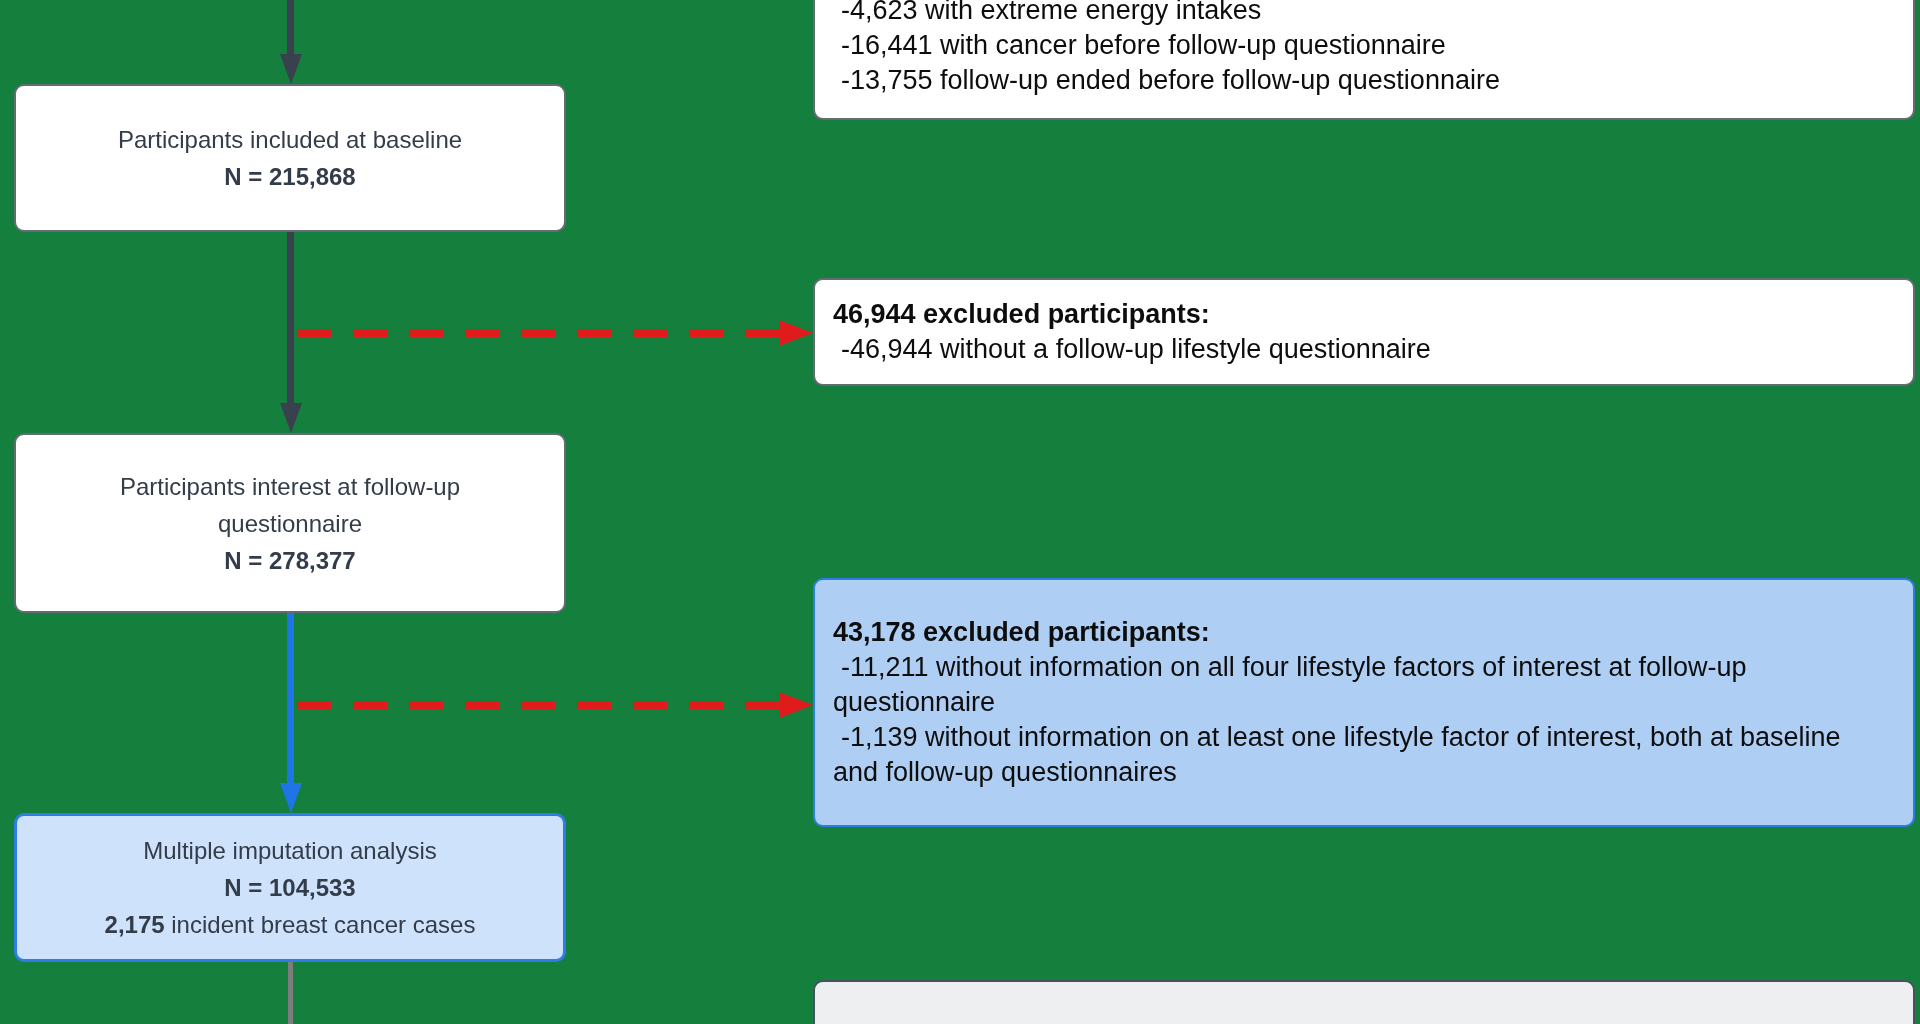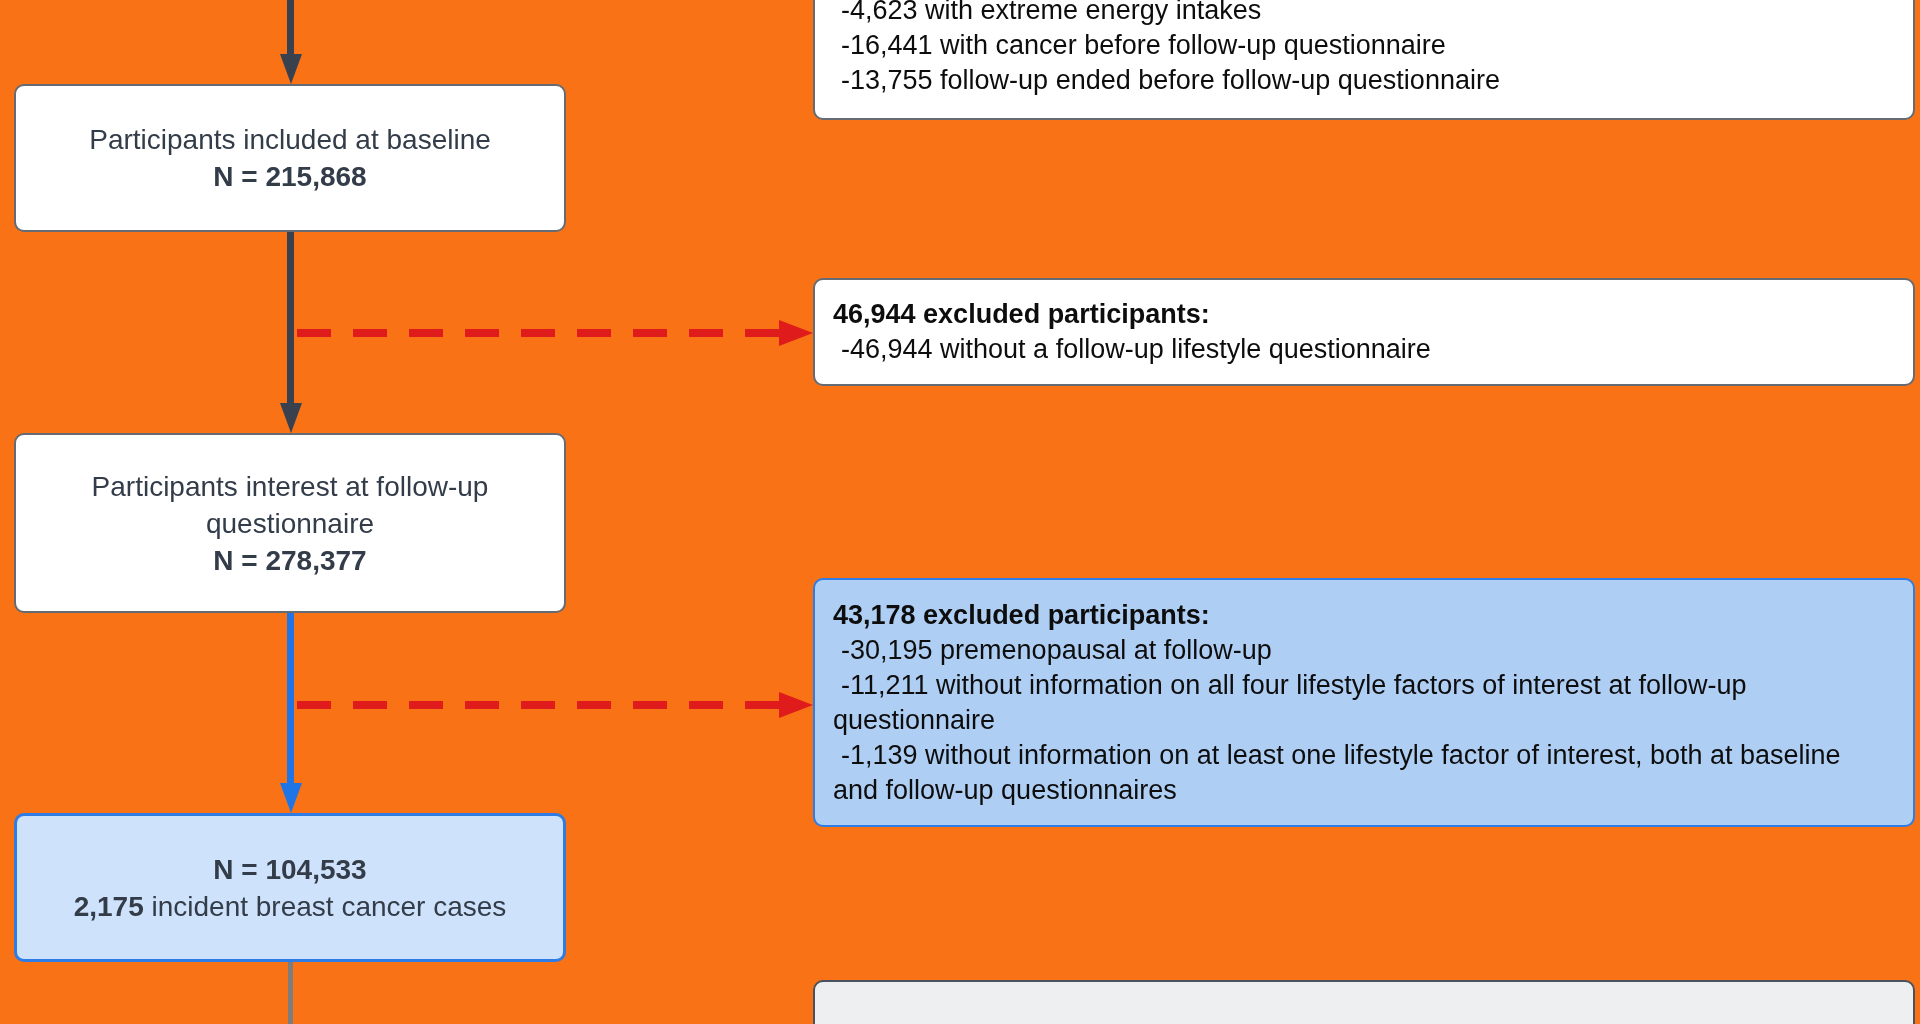--- a/index.html
+++ b/index.html
@@ -1,27 +1,27 @@
 <!DOCTYPE html>
 <html><head>
 <meta charset="utf-8">
 <style>
   html,body{margin:0;padding:0;background:#fff;}
   #stage{
-    position:relative;width:1920px;height:1024px;overflow:hidden;background:#f97316;
+    position:relative;width:1920px;height:1024px;overflow:hidden;background:#15803d;
     font-family:"Liberation Sans", sans-serif;
   }
   .box{position:absolute;box-sizing:border-box;border-radius:10px;}
   .box-white{background:#ffffff;border:2.5px solid #646b75;}
   .box-blue-light{background:#cfe2fb;border:3px solid #2e7ce4;}
   .box-blue-med{background:#afcef4;border:2.5px solid #2e7ce4;}
   .box-gray{background:#edeff1;border:2.5px solid #49525e;}
   .center-text{
     display:flex;flex-direction:column;justify-content:center;align-items:center;
-    text-align:center;color:#333c49;font-size:28px;line-height:37px;
+    text-align:center;color:#333c49;font-size:24px;line-height:37px;
   }
   .left-text{
     display:flex;flex-direction:column;justify-content:center;
     color:#0d0d0d;font-size:27px;line-height:35px;padding:0 32px 0 18px;
   }
   .bottom-anchor{position:absolute;left:18px;right:14px;bottom:20px;color:#0d0d0d;font-size:27px;line-height:35px;}
   .b{font-weight:bold;}
   .indent{text-indent:8px;}
   .vline{position:absolute;}
   .arrow-down{position:absolute;width:0;height:0;border-left:11px solid transparent;border-right:11px solid transparent;}
@@ -70,26 +70,26 @@
   </div>
 
   <div class="vline" style="left:287px;top:613px;width:7px;height:172px;background:#1f75e6;"></div>
   <div class="arrow-down" style="left:280px;top:783px;border-top:30px solid #1f75e6;"></div>
 
   <div class="red-dash" style="left:297px;top:701px;width:482px;"></div>
   <div class="arrow-right" style="left:779px;top:692px;border-left:34px solid #e01b1b;"></div>
 
   <div class="box box-blue-med left-text" style="left:813px;top:578px;width:1102px;height:249px;">
     <div class="b">43,178 excluded participants:</div>
-    <div class="indent">-30,195 premenopausal at follow-up</div>
     <div class="indent">-11,211 without information on all four lifestyle factors of interest at follow-up questionnaire</div>
     <div class="indent">-1,139 without information on at least one lifestyle factor of interest, both at baseline and follow-up questionnaires</div>
   </div>
 
   <div class="box box-blue-light center-text" style="left:14px;top:813px;width:552px;height:149px;">
+    <div>Multiple imputation analysis</div>
     <div class="b">N = 104,533</div>
     <div><span class="b">2,175</span><span> incident breast cancer cases</span></div>
   </div>
 
   <div class="vline" style="left:288px;top:962px;width:5px;height:62px;background:#7d7d7d;"></div>
 
   <div class="box box-gray" style="left:813px;top:980px;width:1102px;height:140px;"></div>
 
 </div>
 

